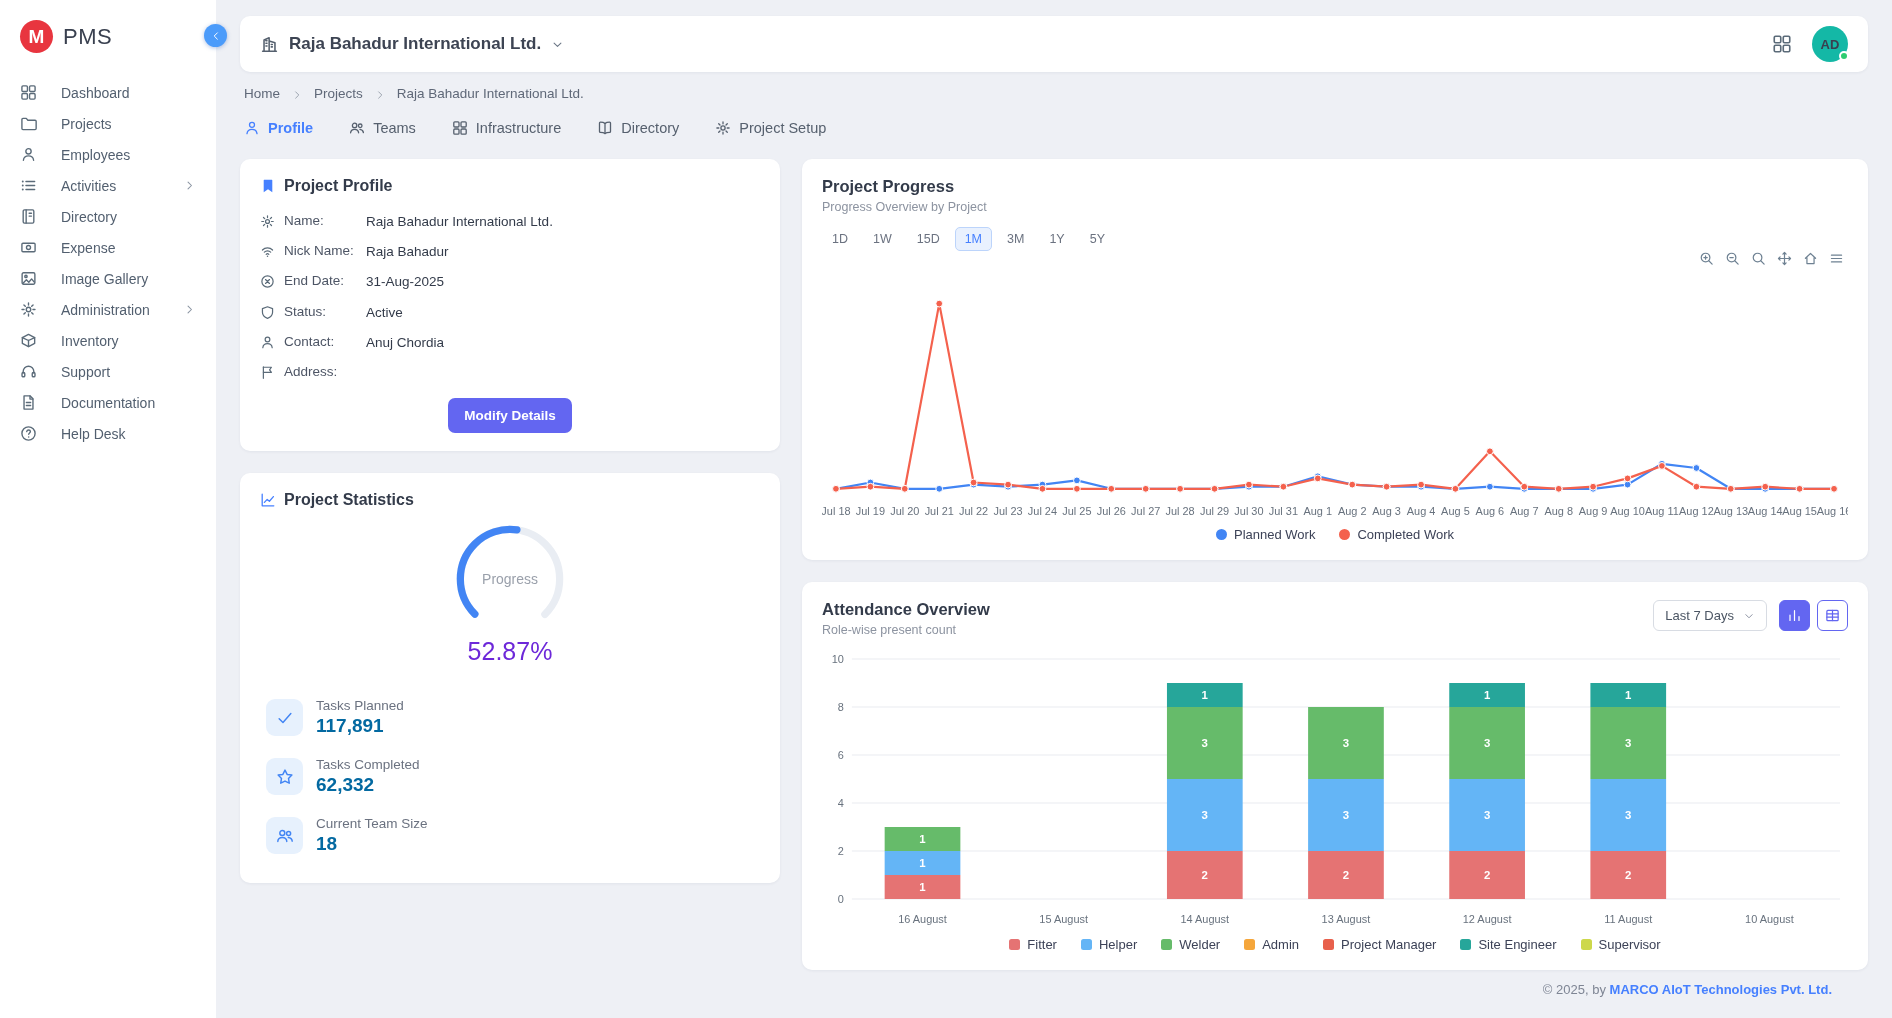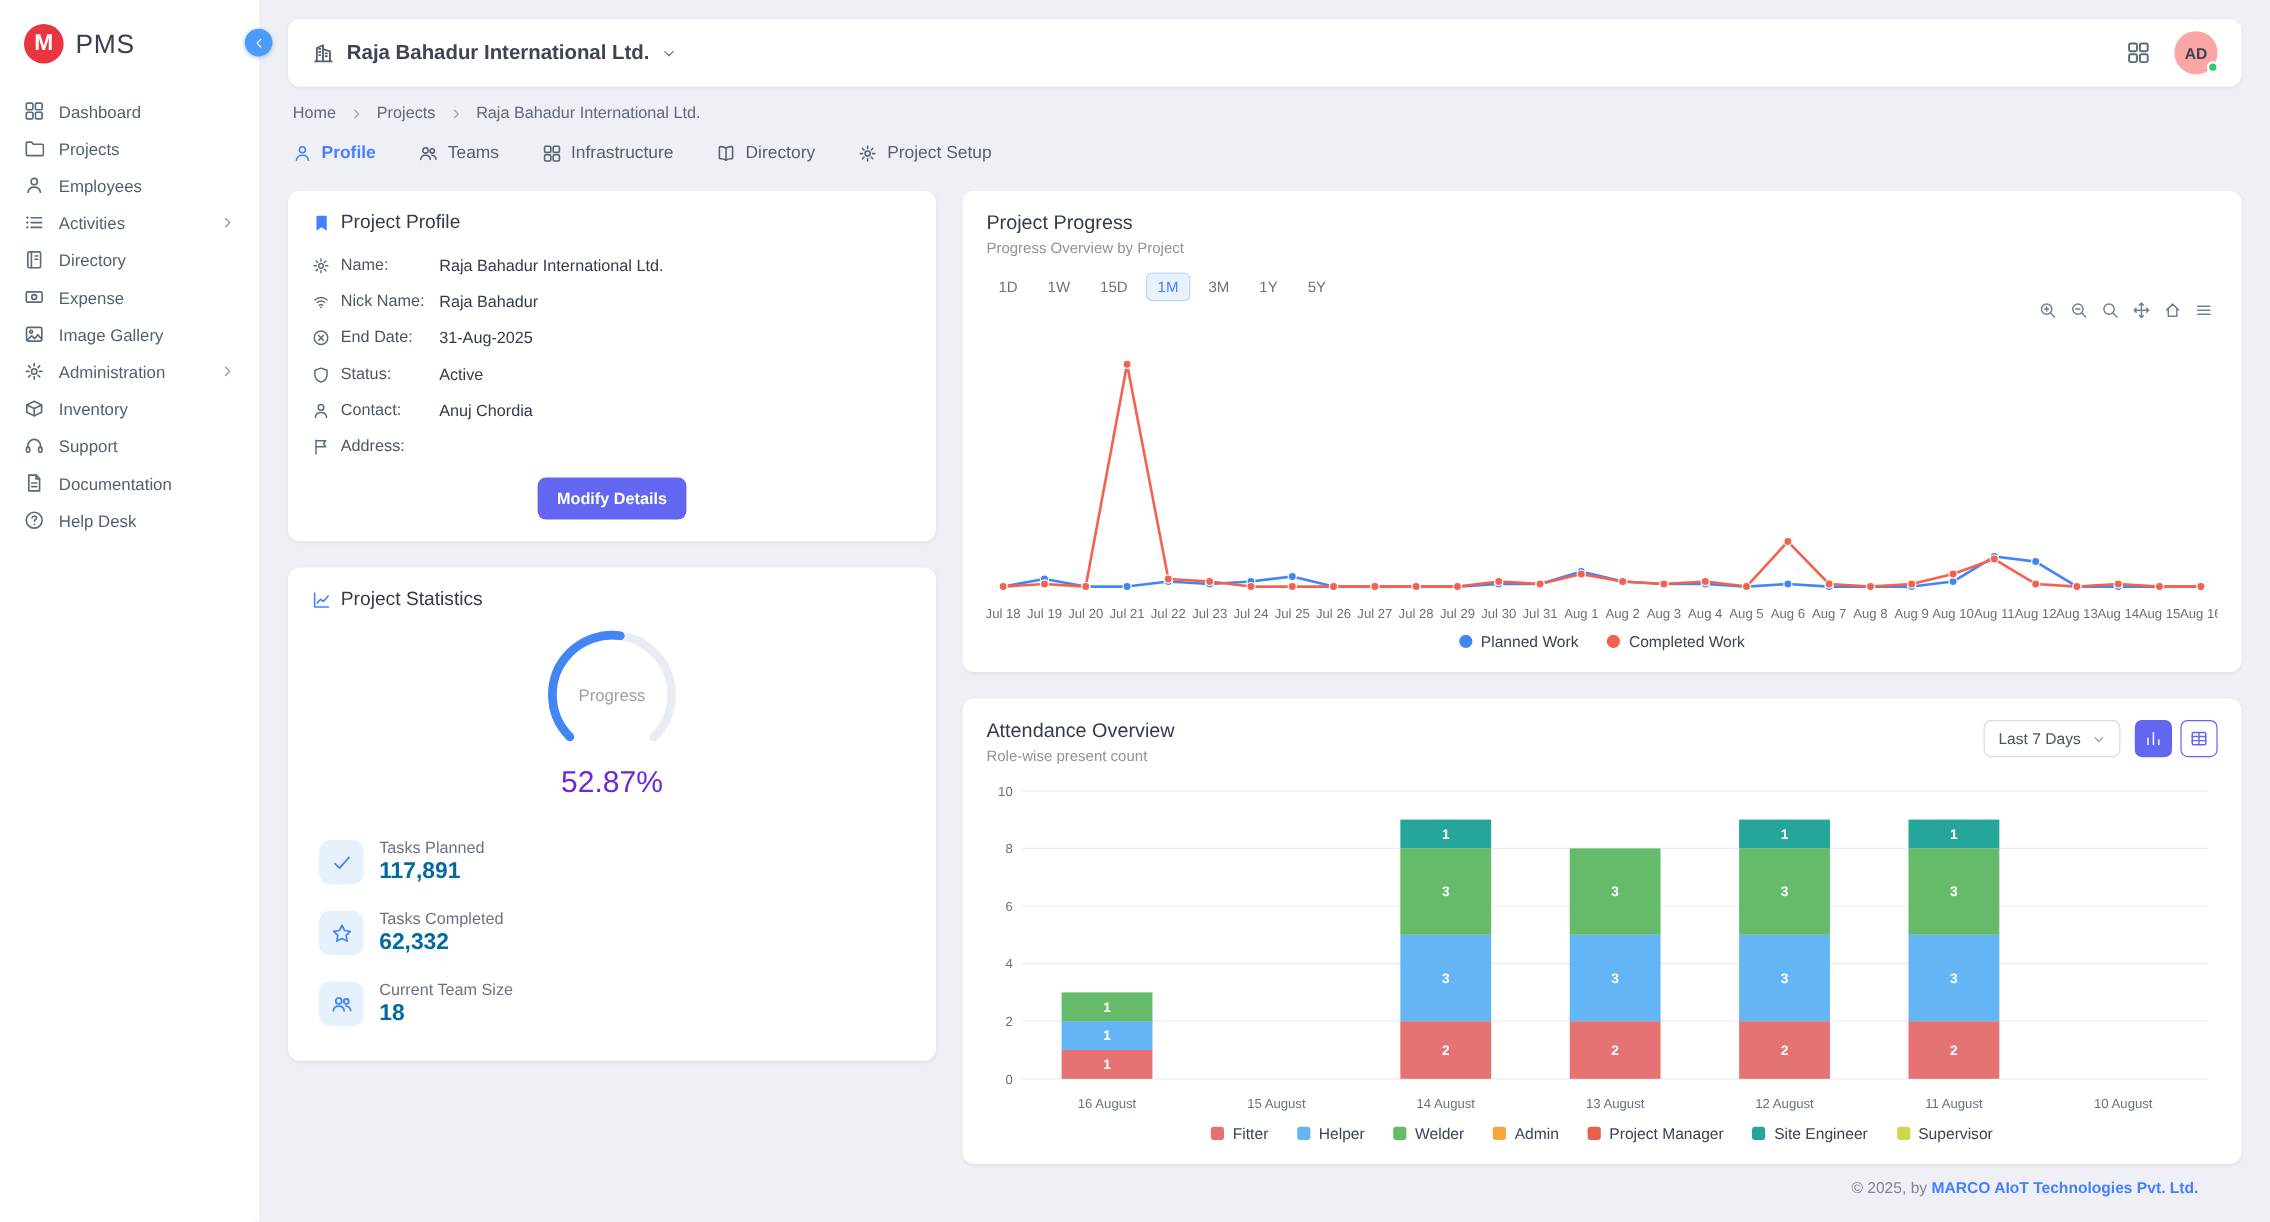--- a/index.html
+++ b/index.html
@@ -4,21 +4,21 @@
 <style>
   *{margin:0;padding:0;box-sizing:border-box}
   html,body{width:1892px;height:1018px;overflow:hidden}
   body{font-family:"Liberation Sans",sans-serif;background:#eef0f5;color:#3c4257;display:flex;position:relative}
 
   
   .sidebar{width:216px;background:#fff;height:100%;flex-shrink:0;padding:14px 0;z-index:2}
   .logo-row{display:flex;align-items:center;gap:10px;padding:6px 20px 24px}
   .logo-badge{width:33px;height:33px;border-radius:50%;background:#e8353f;color:#fff;font-weight:bold;font-size:19px;display:flex;align-items:center;justify-content:center}
   .logo-text{font-size:22px;font-weight:normal;color:#39404f;letter-spacing:.5px}
-  .nav-item{display:flex;align-items:center;gap:12px;padding:0 20px;height:31px;color:#525f6f;font-size:14px;cursor:pointer}
+  .nav-item{display:flex;align-items:center;gap:24px;padding:0 20px;height:31px;color:#525f6f;font-size:14px;cursor:pointer}
   .nav-ico{display:flex;color:#5b6b79}
   .nav-ico svg{width:17px;height:17px}
   .nav-label{flex:1;white-space:nowrap}
   .nav-chev{display:flex;color:#8a94a2}
   .nav-chev svg{width:13px;height:13px}
   .collapse-btn{position:absolute;left:204px;top:24px;width:23px;height:23px;border-radius:50%;background:#4b9bfa;color:#fff;border:none;display:flex;align-items:center;justify-content:center;z-index:5;cursor:pointer;box-shadow:0 1px 4px rgba(30,80,180,.35)}
   .collapse-btn svg{width:12px;height:12px}
 
   
   .main{flex:1;min-width:0;padding:16px 24px 0;position:relative}
@@ -27,21 +27,21 @@
   .topbar{height:56px;display:flex;align-items:center;padding:0 20px}
   .company{display:flex;align-items:center;gap:10px;cursor:pointer}
   .c-ico{display:flex;color:#55606e}
   .c-ico svg{width:19px;height:19px}
   .c-name{font-size:17px;font-weight:600;color:#3d4453}
   .c-chev{display:flex;color:#6b7686}
   .c-chev svg{width:13px;height:13px}
   .topbar-right{margin-left:auto;display:flex;align-items:center;gap:20px}
   .grid-btn{display:flex;color:#5b6b79;cursor:pointer}
   .grid-btn svg{width:20px;height:20px}
-  .avatar{width:36px;height:36px;border-radius:50%;background:#fca5a5;color:#39404f;font-size:13px;font-weight:bold;display:flex;align-items:center;justify-content:center;position:relative;cursor:pointer}
+  .avatar{width:36px;height:36px;border-radius:50%;background:#14b8a6;color:#39404f;font-size:13px;font-weight:bold;display:flex;align-items:center;justify-content:center;position:relative;cursor:pointer}
   .status-dot{position:absolute;right:-1px;bottom:1px;width:10px;height:10px;border-radius:50%;background:#2ecc71;border:2px solid #fff}
 
   .breadcrumb{display:flex;align-items:flex-end;gap:11px;margin:14px 4px 6px;font-size:13.5px;color:#5f6878}
   .bc-item{cursor:pointer}
   .bc-item.current{cursor:default;color:#5f6878}
   .bc-sep{display:flex;color:#9aa1ad}
   .bc-sep svg{width:12px;height:12px}
 
   .tabs{display:flex;align-items:center;gap:36px;margin:10px 4px 0;height:34px}
   .tab{display:flex;align-items:center;gap:8px;font-size:14.5px;color:#56606e;cursor:pointer}
@@ -50,21 +50,21 @@
   .tab.active{color:#4680ff;font-weight:600}
 
   .content-grid{display:flex;gap:22px;margin-top:14px;align-items:flex-start}
   .left-col{width:540px;flex-shrink:0}
   .right-col{flex:1;min-width:0}
 
   .card{padding:18px 20px}
   .card-title-row{display:flex;align-items:center;gap:8px}
   .title-ico{display:flex;color:#4680ff}
   .title-ico svg{width:16px;height:16px}
-  .card-title{font-size:16px;font-weight:400;color:#333b4a}
+  .card-title{font-size:16px;font-weight:700;color:#333b4a}
   .card-sub{font-size:12.5px;color:#8c93a0;margin-top:4px}
 
   
   .fields{margin-top:18px}
   .field-row{display:flex;align-items:flex-start;margin-bottom:12px;font-size:13.5px}
   .f-ico{display:flex;color:#5b6b79;width:20px;flex-shrink:0;margin-top:1px}
   .f-ico svg{width:15px;height:15px}
   .f-label{width:82px;flex-shrink:0;color:#4d5565;margin-left:4px}
   .f-value{flex:1;color:#333b4a;line-height:1.35}
   .btn-row{text-align:center;margin-top:18px}

